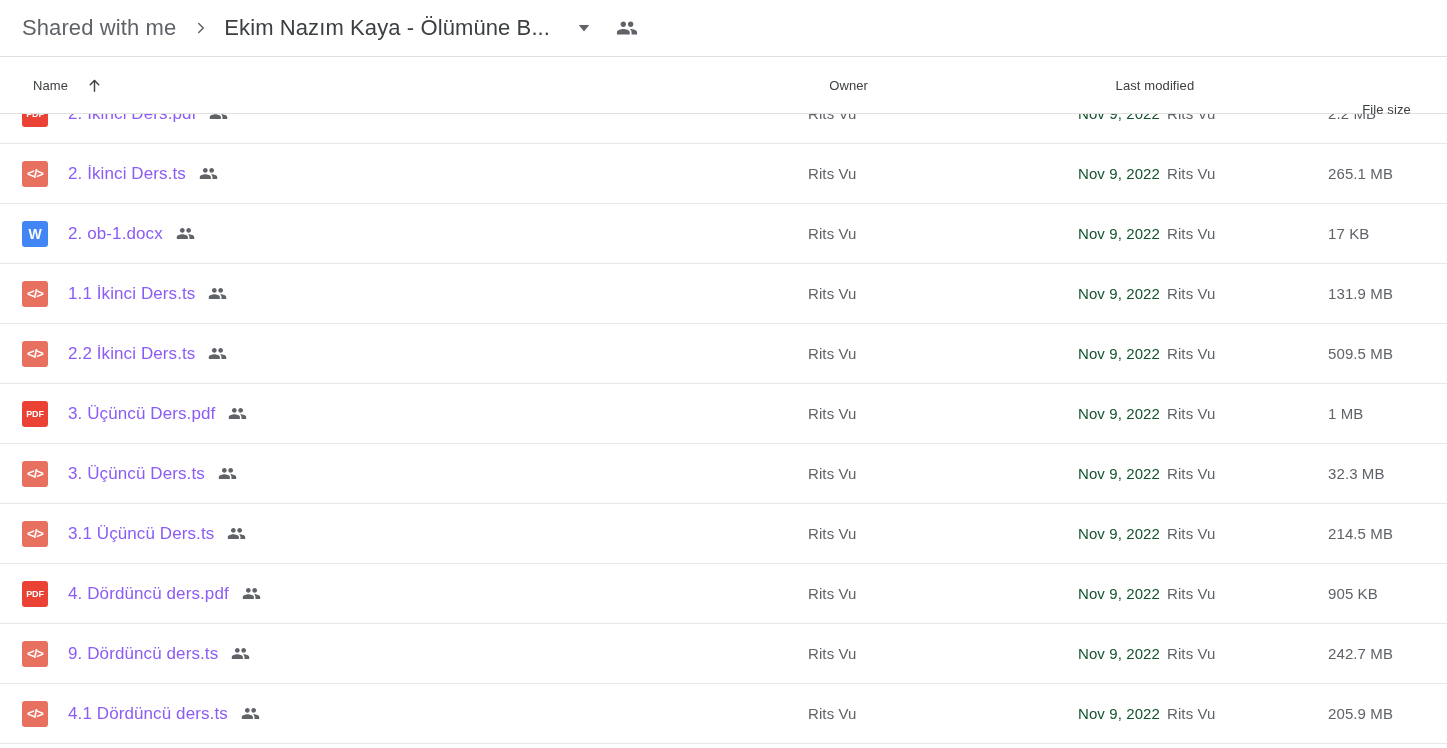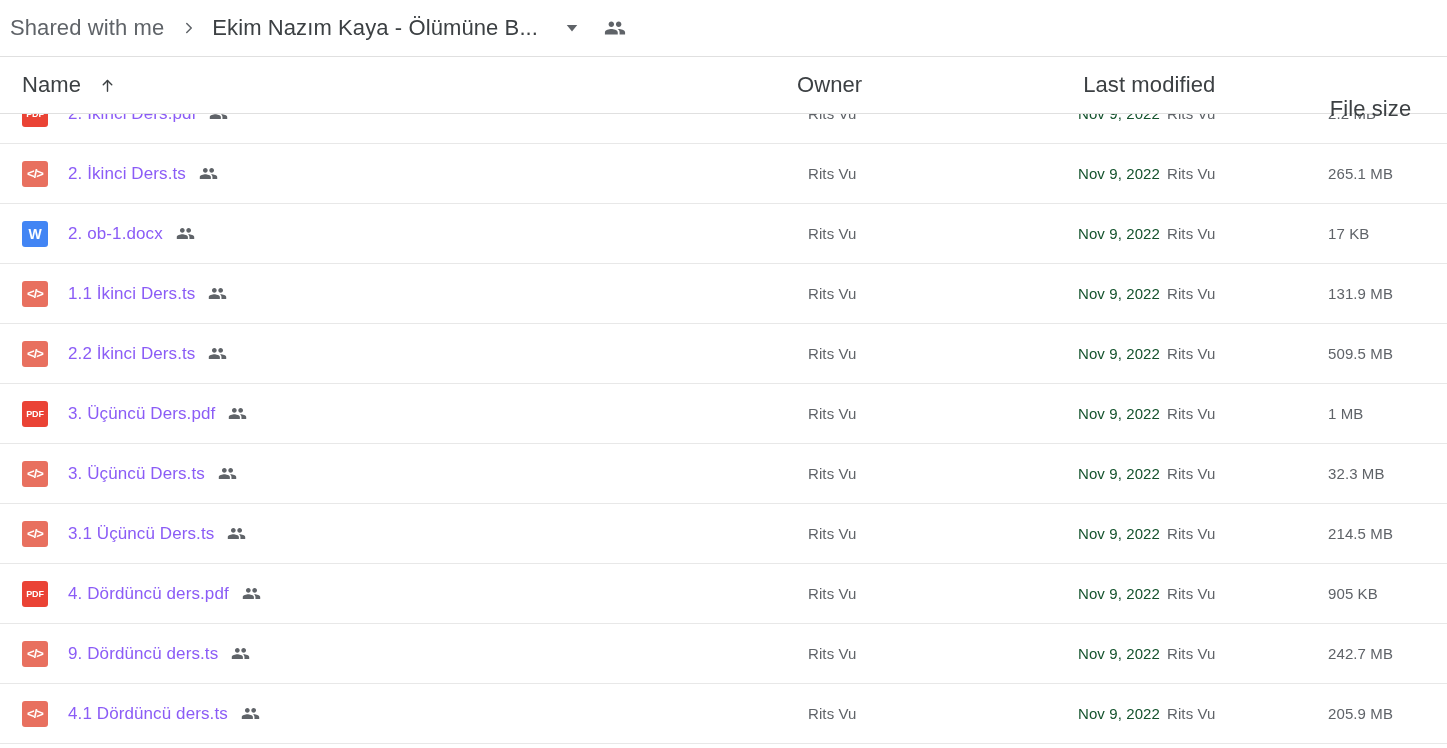--- a/index.html
+++ b/index.html
@@ -11,21 +11,21 @@
     background: #ffffff;
     font-family: "Liberation Sans", sans-serif;
     -webkit-font-smoothing: antialiased;
   }
 
   
   .breadcrumb-bar {
     height: 56px;
     display: flex;
     align-items: center;
-    padding-left: 10px;
+    padding-left: 22px;
     background: #ffffff;
   }
 
   .crumb-root {
     font-size: 22px;
     color: #5f6368;
     letter-spacing: 0.1px;
     white-space: nowrap;
     cursor: pointer;
   }
@@ -73,23 +73,24 @@
     display: flex;
     align-items: center;
     border-top: 1px solid #e0e0e0;
     border-bottom: 1px solid #e0e0e0;
     background: #ffffff;
     position: relative;
     z-index: 3;
   }
 
   .col-head .cell {
-    font-size: 22px;
+    font-size: 13px;
     color: #3c4043;
     letter-spacing: 0.1px;
+    padding-left: 33px;
   }
 
   .c-name      { width: 808px; padding-left: 22px; display: flex; align-items: center; cursor: pointer; }
   .c-owner     { width: 270px; }
   .c-modified  { width: 250px; margin-left: 20px; }
   .c-size      { width: 119px; margin-top: 48px; }
 
   .sort-arrow {
     margin-left: 18px;
     display: flex;

